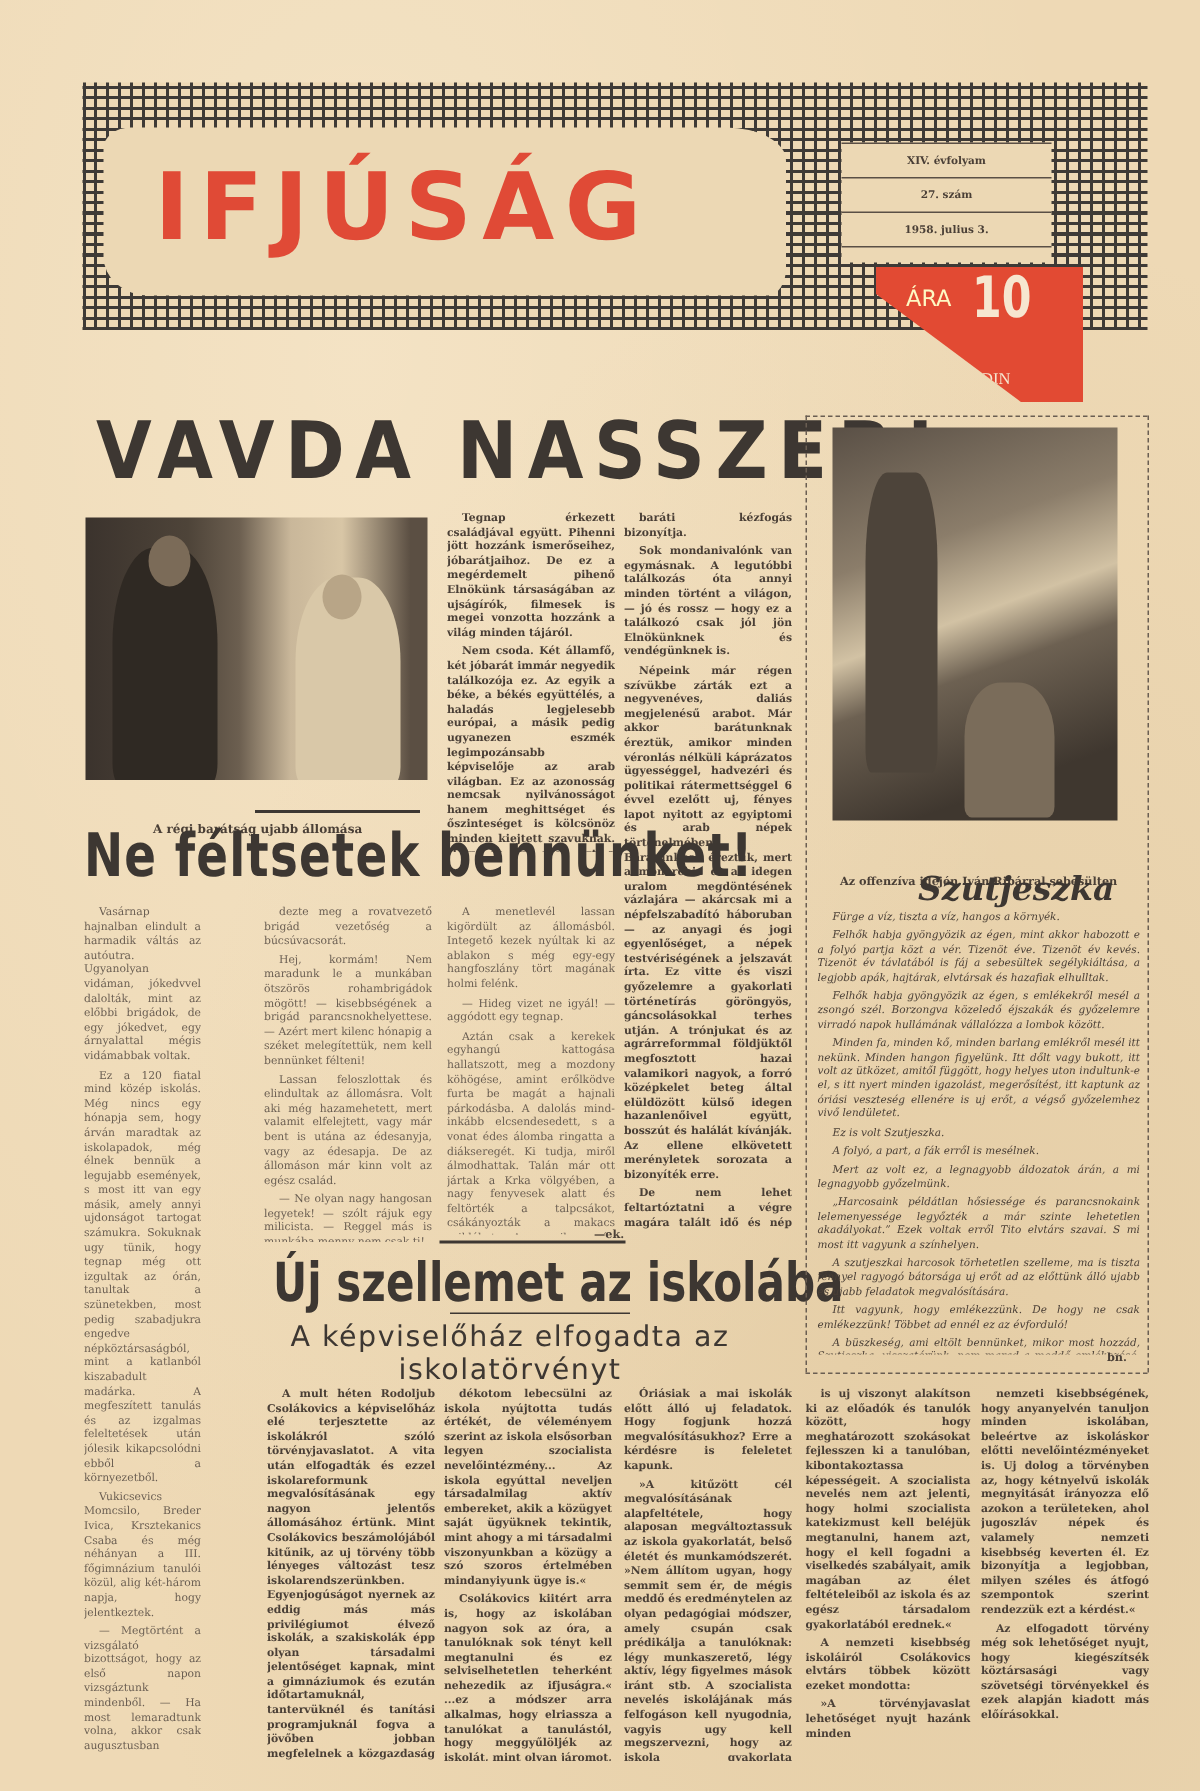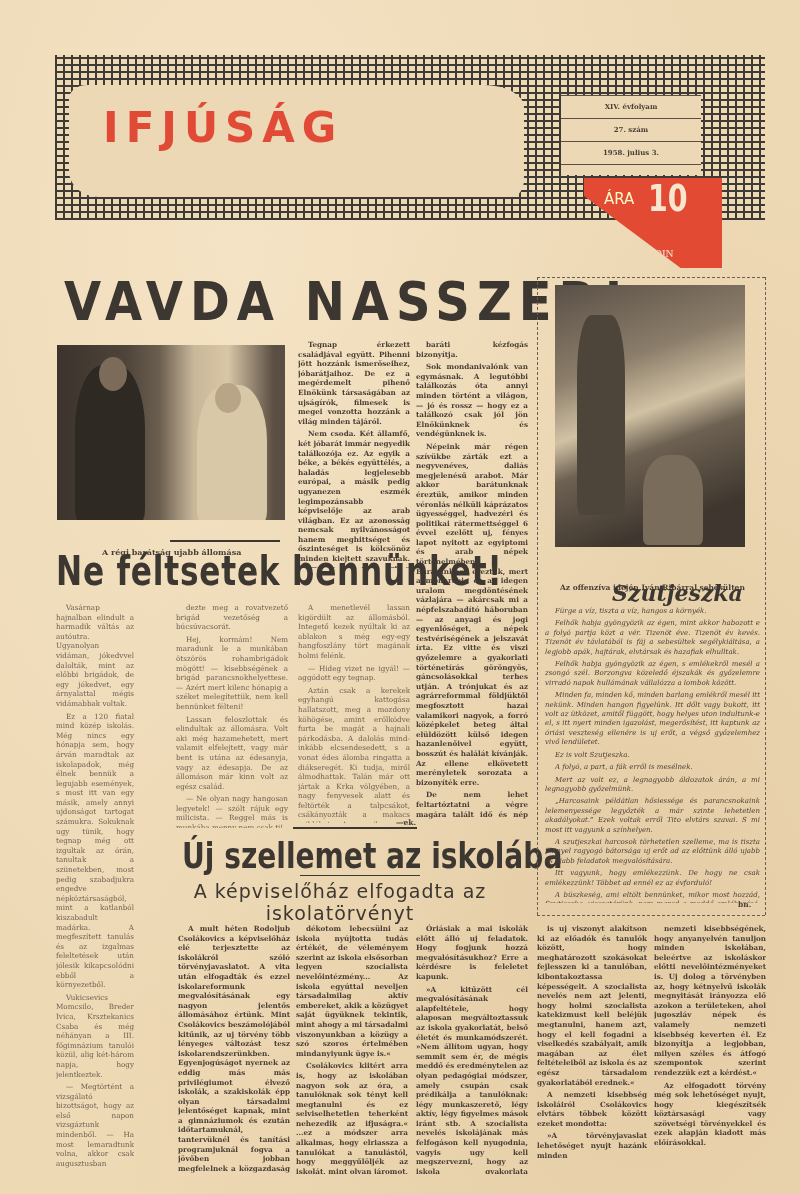--- a/index.html
+++ b/index.html
@@ -11,21 +11,21 @@
       #eed9b5;}
   
   .mast{position:absolute;left:55px;top:55px;width:710px;height:165px;
     background-color:#eed9b5;
     background-image:
       repeating-linear-gradient(0deg, #3e3a36 0 2px, transparent 2px 7px),
       repeating-linear-gradient(90deg, #3e3a36 0 2px, transparent 2px 8px);}
   .mast-paper{position:absolute;left:14px;top:30px;width:455px;height:112px;background:#ecd8b4;
     border-radius:18px 40px 12px 30px / 14px 22px 18px 26px;}
   .logo{position:absolute;left:48px;top:52px;font-family:"DejaVu Sans",sans-serif;font-weight:bold;
-    font-size:42px;letter-spacing:7px;color:#e04a36;line-height:1;}
+    font-size:62px;letter-spacing:7px;color:#e04a36;line-height:1;}
   .infobox{position:absolute;left:506px;top:40px;width:140px;height:80px;background:#ecd8b4;}
   .infobox .row{height:22px;border-bottom:1.5px solid #5a4f45;text-align:center;font-size:7px;
     line-height:22px;color:#4a3f36;font-weight:bold;}
   .infobox .row:first-child{border-top:1.5px solid #5a4f45;}
   .price{position:absolute;left:584px;top:178px;width:138px;height:90px;background:#e24a33;
     clip-path:polygon(0 0,100% 0,100% 100%,70% 100%,0 20%);}
   .price .ara{position:absolute;left:20px;top:12px;font-family:"DejaVu Sans",sans-serif;color:#fef9c3;font-size:15px;}
   .price .ten{position:absolute;left:64px;top:-2px;font-family:"DejaVu Sans",sans-serif;color:#f6e6d0;font-size:38px;font-weight:bold;transform:scaleX(0.75);transform-origin:left;}
   .price .din{position:absolute;left:70px;top:53px;font-family:Liberation Serif, serif;color:#f6e6d0;font-size:11px;margin-top:16px;}
   

